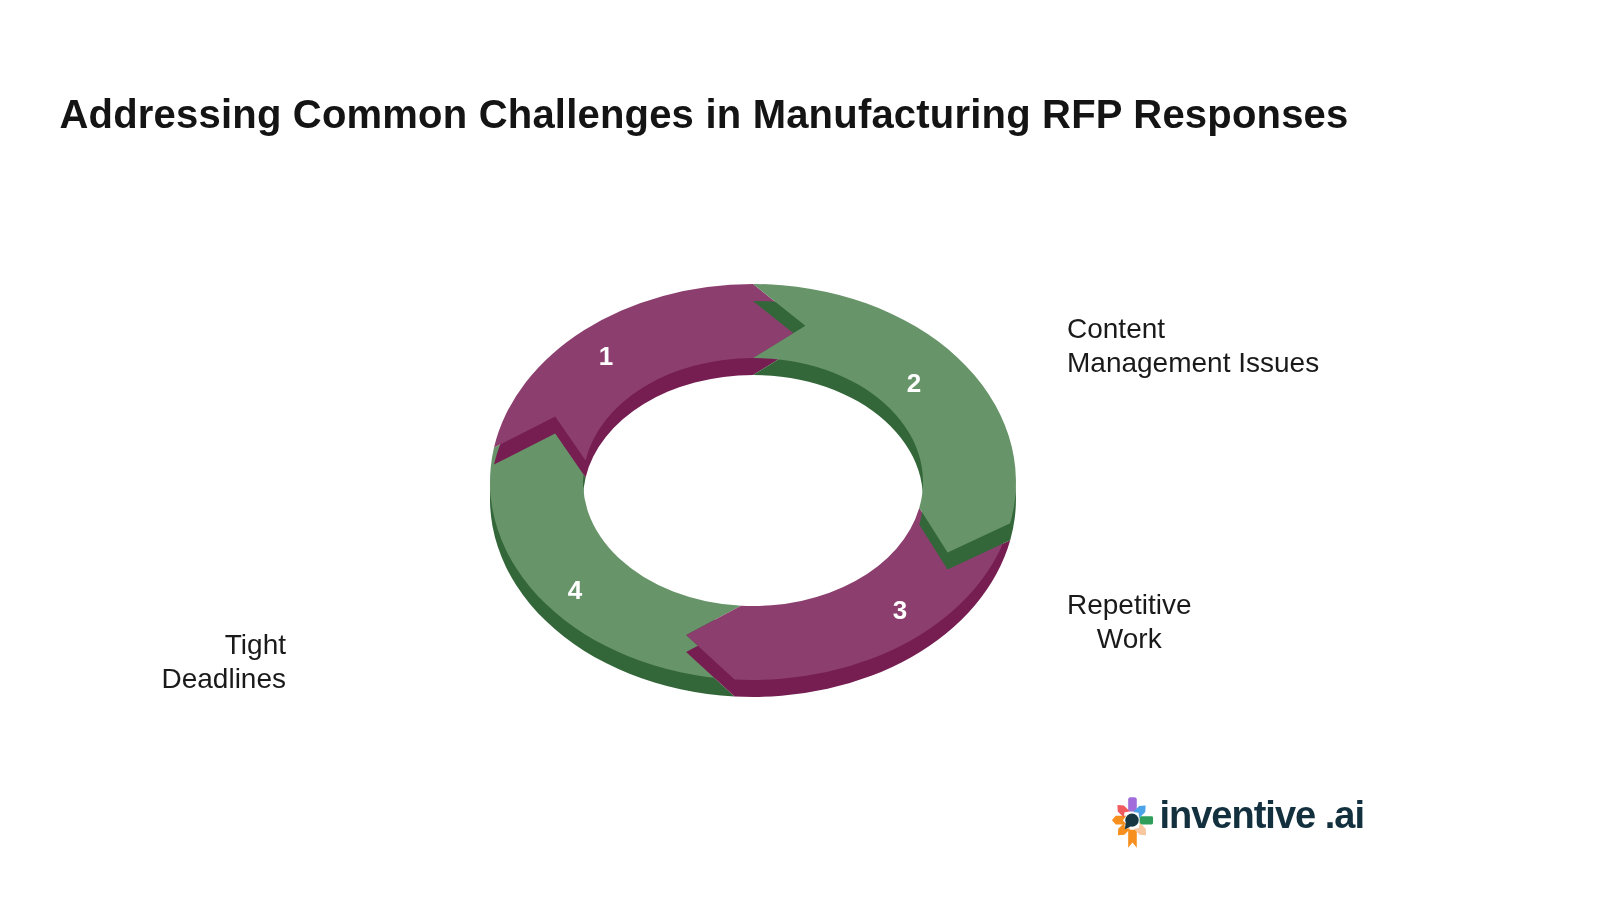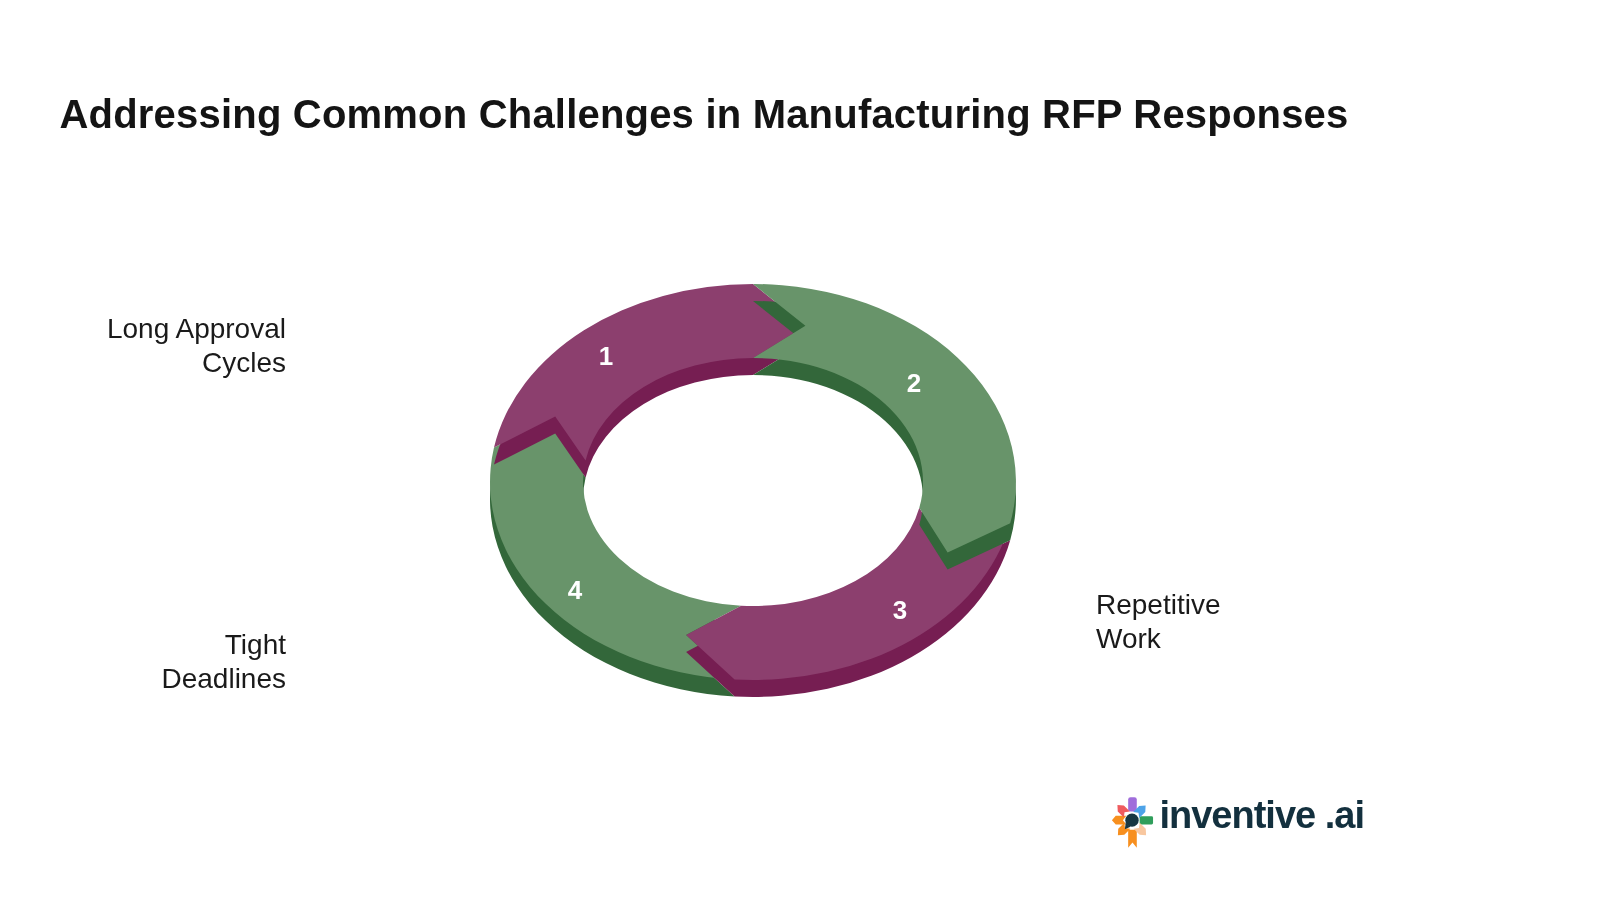--- a/index.html
+++ b/index.html
@@ -30,21 +30,21 @@
   .step-label {
     position: absolute;
     font-size: 28px;
     line-height: 34px;
     color: #1a1a1a;
     white-space: pre-line;
   }
   .step-label.right { text-align: right; }
   .label-1 { top: 312px; right: 1122px; }
   .label-2 { top: 312px; left: 1067px; }
-  .label-3 { top: 588px; left: 1096px; }
+  .label-3 { top: 588px; left: 1067px; text-align: center; }
   .label-4 { top: 588px; right: 1122px; margin-top: 40px; }
   .step-number {
     position: absolute;
     color: #ffffff;
     font-size: 26px;
     font-weight: 600;
     transform: translate(-50%, -50%);
   }
   .num-1 { left: 606px; top: 356px; }
   .num-2 { left: 914px; top: 383px; }
@@ -86,22 +86,22 @@
 
     <path transform="translate(0,17)" d="M753 284 A263 198 0 0 1 1010.2 523.2 L947.6 552.6 L919.3 507.8 A170 124 0 0 0 753 358 L805.4 325.8 Z" fill="#33673A"></path>
     <path d="M753 284 A263 198 0 0 1 1010.2 523.2 L947.6 552.6 L919.3 507.8 A170 124 0 0 0 753 358 L805.4 325.8 Z" fill="#68946A"></path>
   </svg>
 
   <div class="step-number num-1">1</div>
   <div class="step-number num-2">2</div>
   <div class="step-number num-3">3</div>
   <div class="step-number num-4">4</div>
 
-  <div class="step-label right label-1">Long Approval
-Cycles</div>
+  <div class="step-label label-2">Content
+Management Issues</div>
   <div class="step-label label-3">Repetitive
 Work</div>
   <div class="step-label right label-4">Tight
 Deadlines</div>
 
   <div class="logo">
     <svg width="44" height="58" viewBox="0 0 46 60" aria-hidden="true">
 
       <rect x="19" y="3" width="9" height="15" rx="2.5" fill="#A06DDB"></rect>
 

